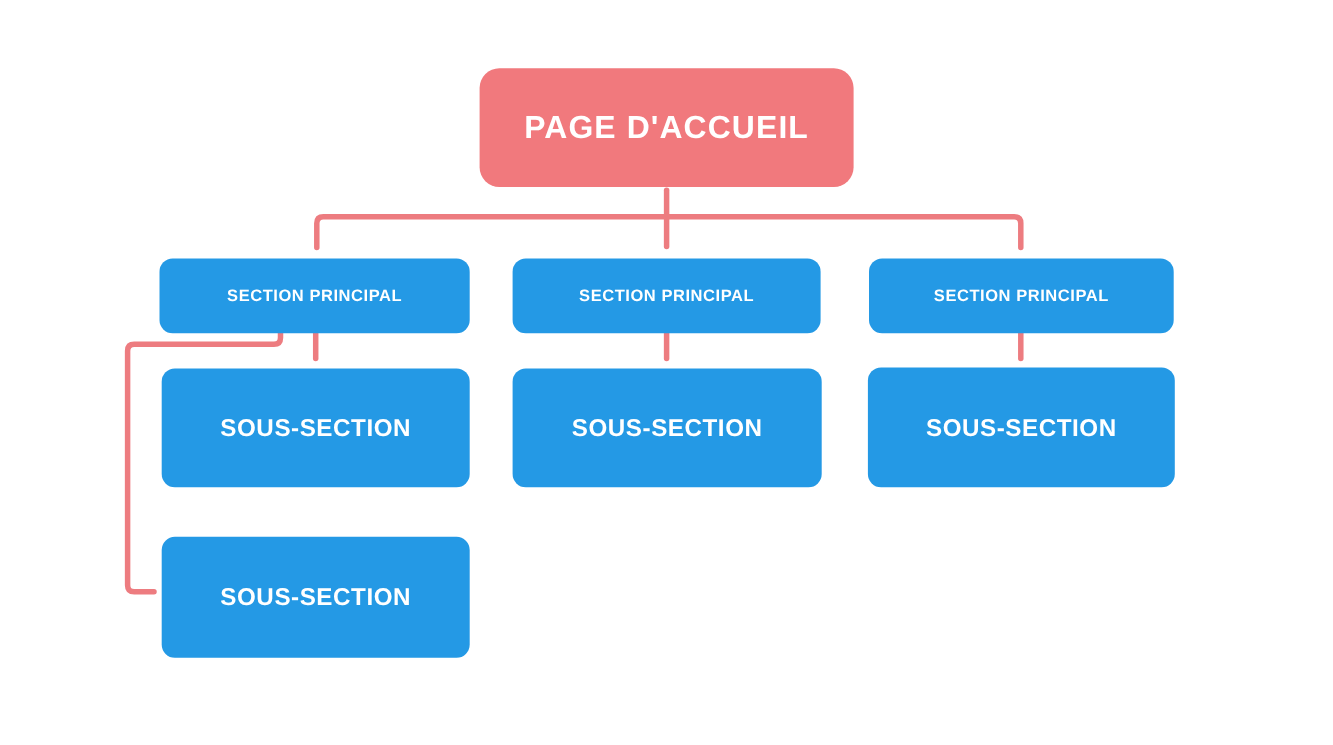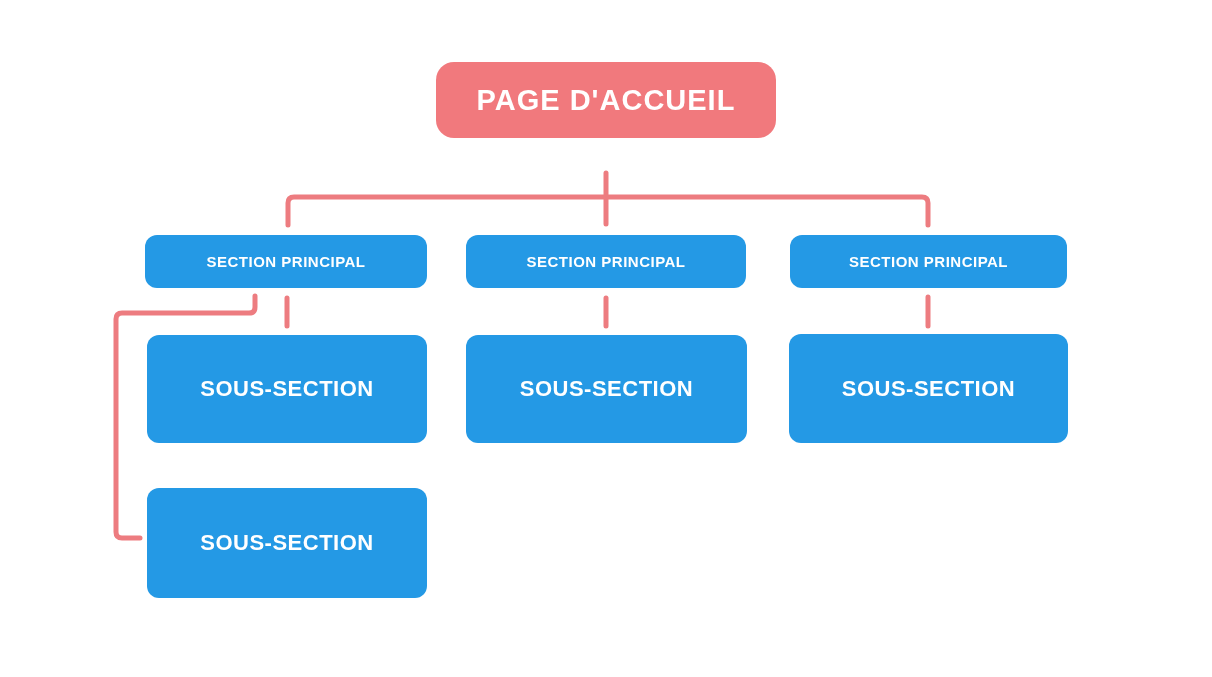--- a/index.html
+++ b/index.html
@@ -41,29 +41,29 @@
     align-items: center;
     justify-content: center;
     background: var(--node-fill);
     color: var(--text);
     font-weight: bold;
     text-align: center;
     cursor: default;
   }
   .node-root {
     left: 436px; top: 62px;
-    width: 340px; height: 76px;
+    width: 340px; height: 108px;
     border-radius: 18px;
     background: var(--root-fill);
     font-size: 29px;
     letter-spacing: 1px;
   }
   .node-section {
     top: 235px;
-    height: 53px;
+    height: 68px;
     border-radius: 12px;
     font-size: 15px;
     letter-spacing: 0.5px;
   }
   .node-section-1 { left: 145px; width: 282px; }
   .node-section-2 { left: 466px; width: 280px; }
   .node-section-3 { left: 790px; width: 277px; }
   .node-sub {
     border-radius: 12px;
     font-size: 22px;

